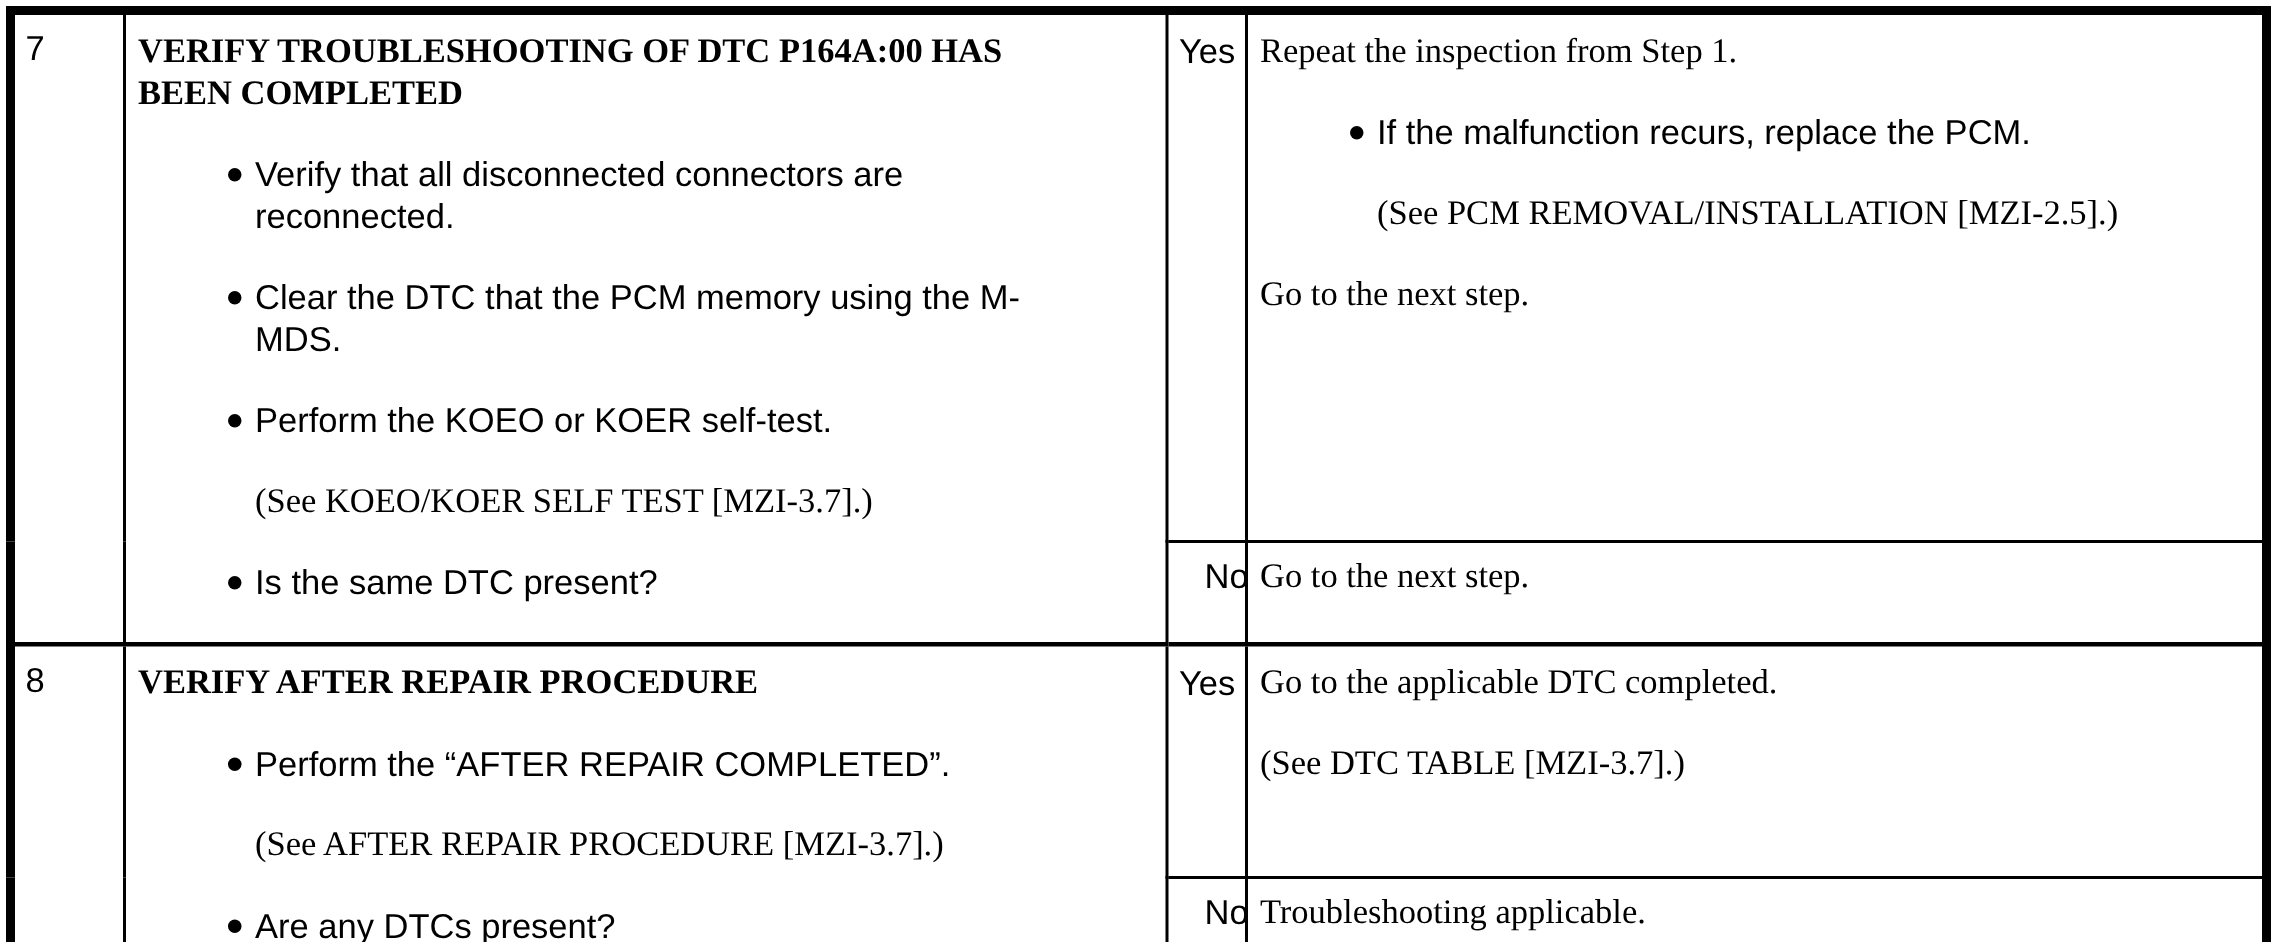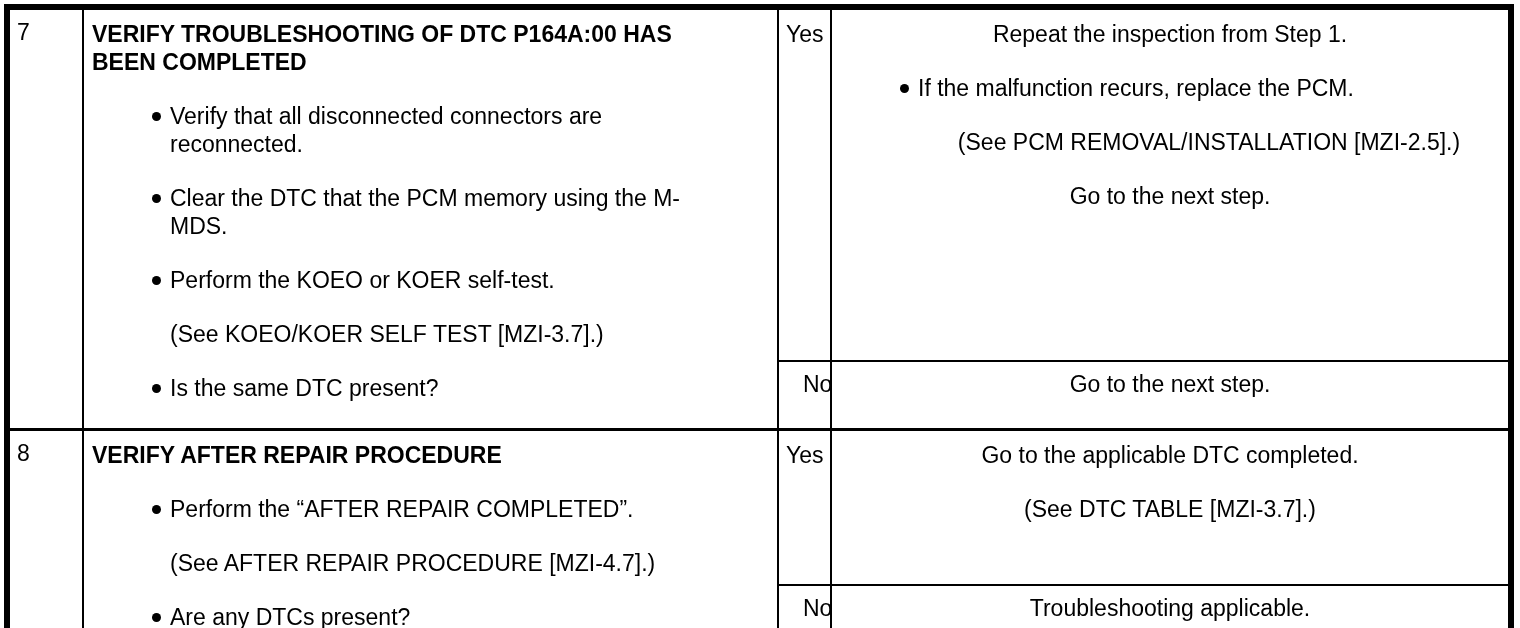--- a/index.html
+++ b/index.html
@@ -25,26 +25,27 @@
     padding: 0;
     overflow: hidden;
     font-size: 23px;
     line-height: 28px;
   }
   tr.step-sep > td { border-top: 3px solid #000000; }
 
   td.step-cell   { padding: 8px 2px 0 7px; }
   td.action-cell { padding: 10px 44px 0 8px; }
   td.answer-cell { padding: 10px 2px 0 7px; }
-  td.result-cell { padding: 10px 8px 0 8px; text-align: center; }
+  td.result-cell { padding: 10px 8px 0 8px; }
   tr.sub-row td.answer-cell { padding-top: 8px; padding-left: 24px; }
   tr.sub-row td.result-cell { padding-top: 8px; }
 
   p.para {
     margin: 0 0 26px 0;
+    font-family: Liberation Serif, serif;
   }
   p.para.title { font-weight: bold; }
   .bullet-item {
     display: flex;
     align-items: flex-start;
     margin: 0 0 26px 0;
     padding-left: 60px;
   }
   .bullet-item .dot {
     flex: none;
@@ -118,21 +119,21 @@
   <tr class="step-sep" style="height:138px">
     <td class="step-cell" rowspan="2">
       <span>8</span>
     </td>
     <td class="action-cell" rowspan="2">
       <p class="para title">VERIFY AFTER REPAIR PROCEDURE</p>
       <div class="bullet-item">
         <span class="dot"></span>
         <span>Perform the “AFTER REPAIR COMPLETED”.</span>
       </div>
-      <p class="para reference">(See AFTER REPAIR PROCEDURE [MZI-4.7].)</p>
+      <p class="para reference">(See AFTER REPAIR PROCEDURE [MZI-3.7].)</p>
       <div class="bullet-item">
         <span class="dot"></span>
         <span>Are any DTCs present?</span>
       </div>
     </td>
     <td class="answer-cell">
       <span>Yes</span>
     </td>
     <td class="result-cell">
       <p class="para">Go to the applicable DTC completed.</p>

